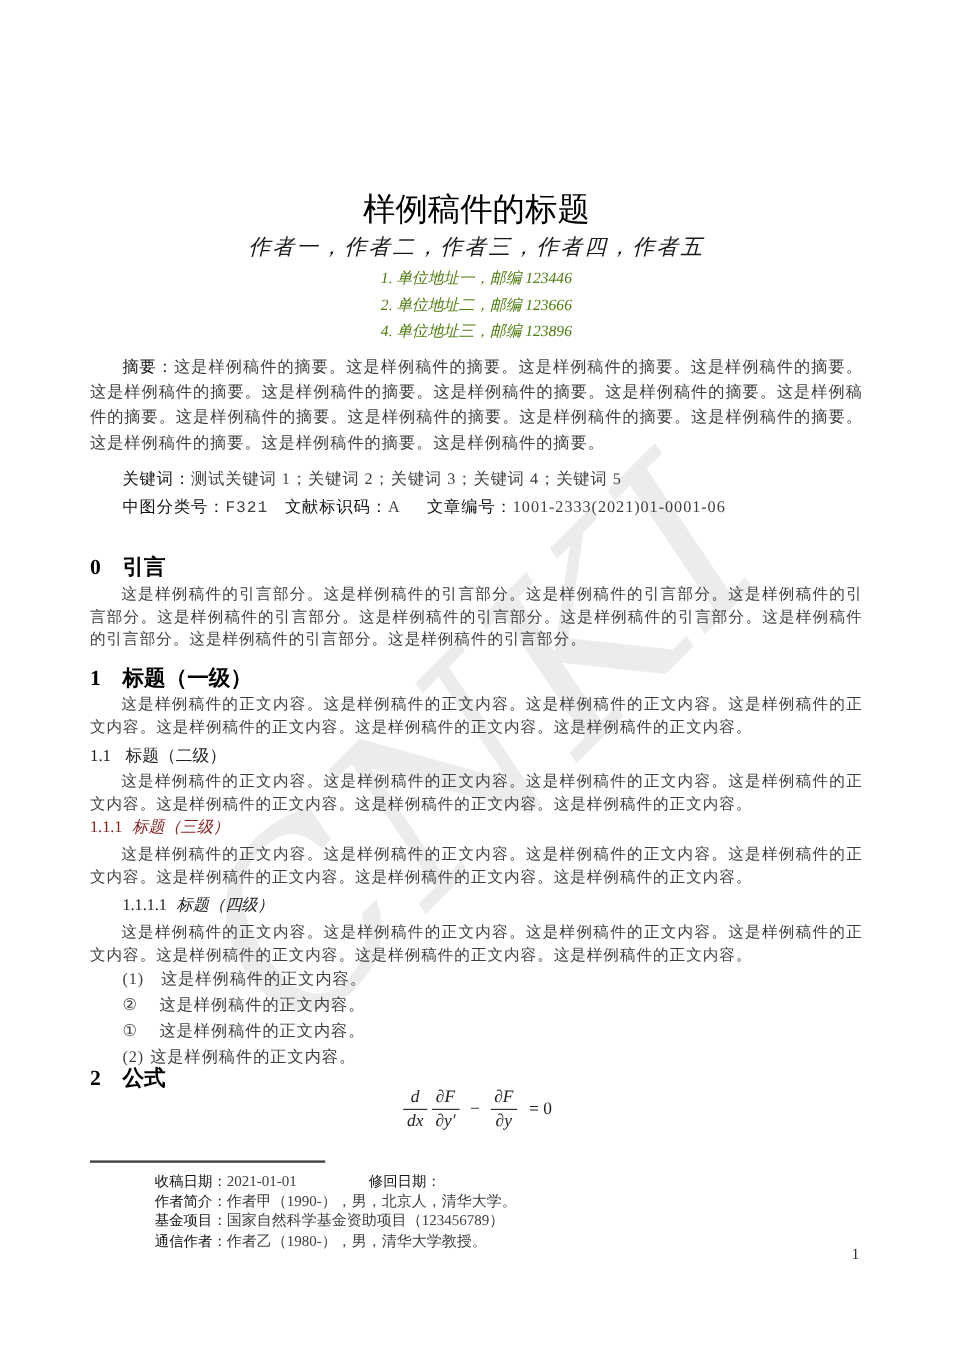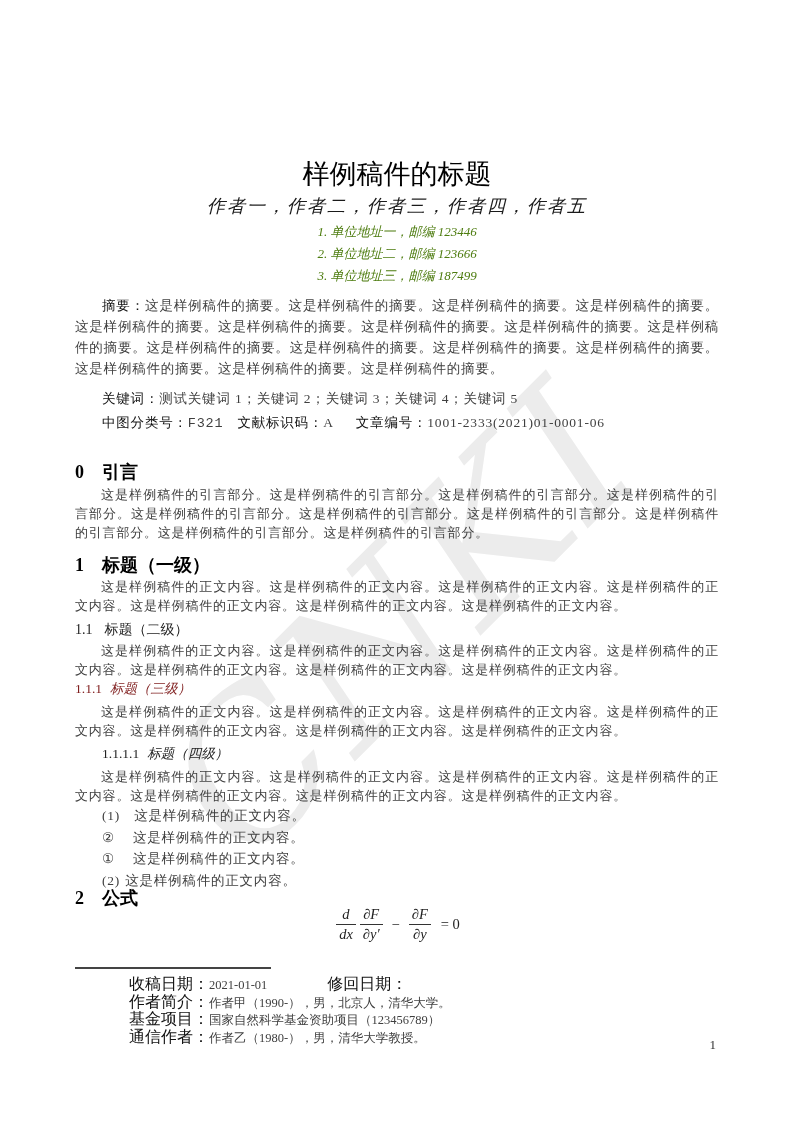--- a/index.html
+++ b/index.html
@@ -65,39 +65,39 @@
   .h2s { top:886px; }
   .formula-blk { top:906px; display:flex; justify-content:center; align-items:center;
     font-size:14.5px; font-style:italic; color:#222; }
   .frac { display:inline-flex; flex-direction:column; text-align:center; margin:0 2px; }
   .fnum { border-bottom:1.2px solid #333; padding:0 3px 1px; }
   .fden { padding:1px 3px 0; }
   .op { margin:0 7px; font-style:normal; }
   .eq { margin-left:8px; font-style:normal; }
   .sep { top:967px; width:196px; height:1.5px; background:#444; }
   .footnotes { top:976px; font-size:12.5px; line-height:16.5px; color:#3f3f3f; padding-left:22px; }
-  .footnotes b.lab { font-size:16px;padding-left:32px; }
+  .footnotes b.lab { font-size:12px;padding-left:32px; }
   .fn-gap { display:inline-block; width:28px; }
   .pageno { position:absolute; top:1037px; right:78px; font-size:13px; color:#333; z-index:1; }
 </style>
 </head>
 <body>
 
 <div class="page">
 
   <div class="wm">CNKI</div>
 
   <div class="blk doc-title">样例稿件的标题</div>
 
   <div class="blk authors">作者一，作者二，作者三，作者四，作者五</div>
 
   <div class="blk affils">
     <div>1. 单位地址一，邮编 123446</div>
     <div>2. 单位地址二，邮编 123666</div>
-    <div>3. 单位地址三，邮编 187499</div>
+    <div>4. 单位地址三，邮编 123896</div>
   </div>
 
   <div class="blk bodytext abstract-blk">
     <p><b class="lab">摘要：</b><span>这是样例稿件的摘要。这是样例稿件的摘要。这是样例稿件的摘要。这是样例稿件的摘要。这是样例稿件的摘要。这是样例稿件的摘要。这是样例稿件的摘要。这是样例稿件的摘要。这是样例稿件的摘要。这是样例稿件的摘要。这是样例稿件的摘要。这是样例稿件的摘要。这是样例稿件的摘要。这是样例稿件的摘要。这是样例稿件的摘要。这是样例稿件的摘要。</span></p>
   </div>
 
   <div class="blk bodytext kw">
     <b class="lab">关键词：</b><span>测试关键词 1；关键词 2；关键词 3；关键词 4；关键词 5</span>
   </div>
 

